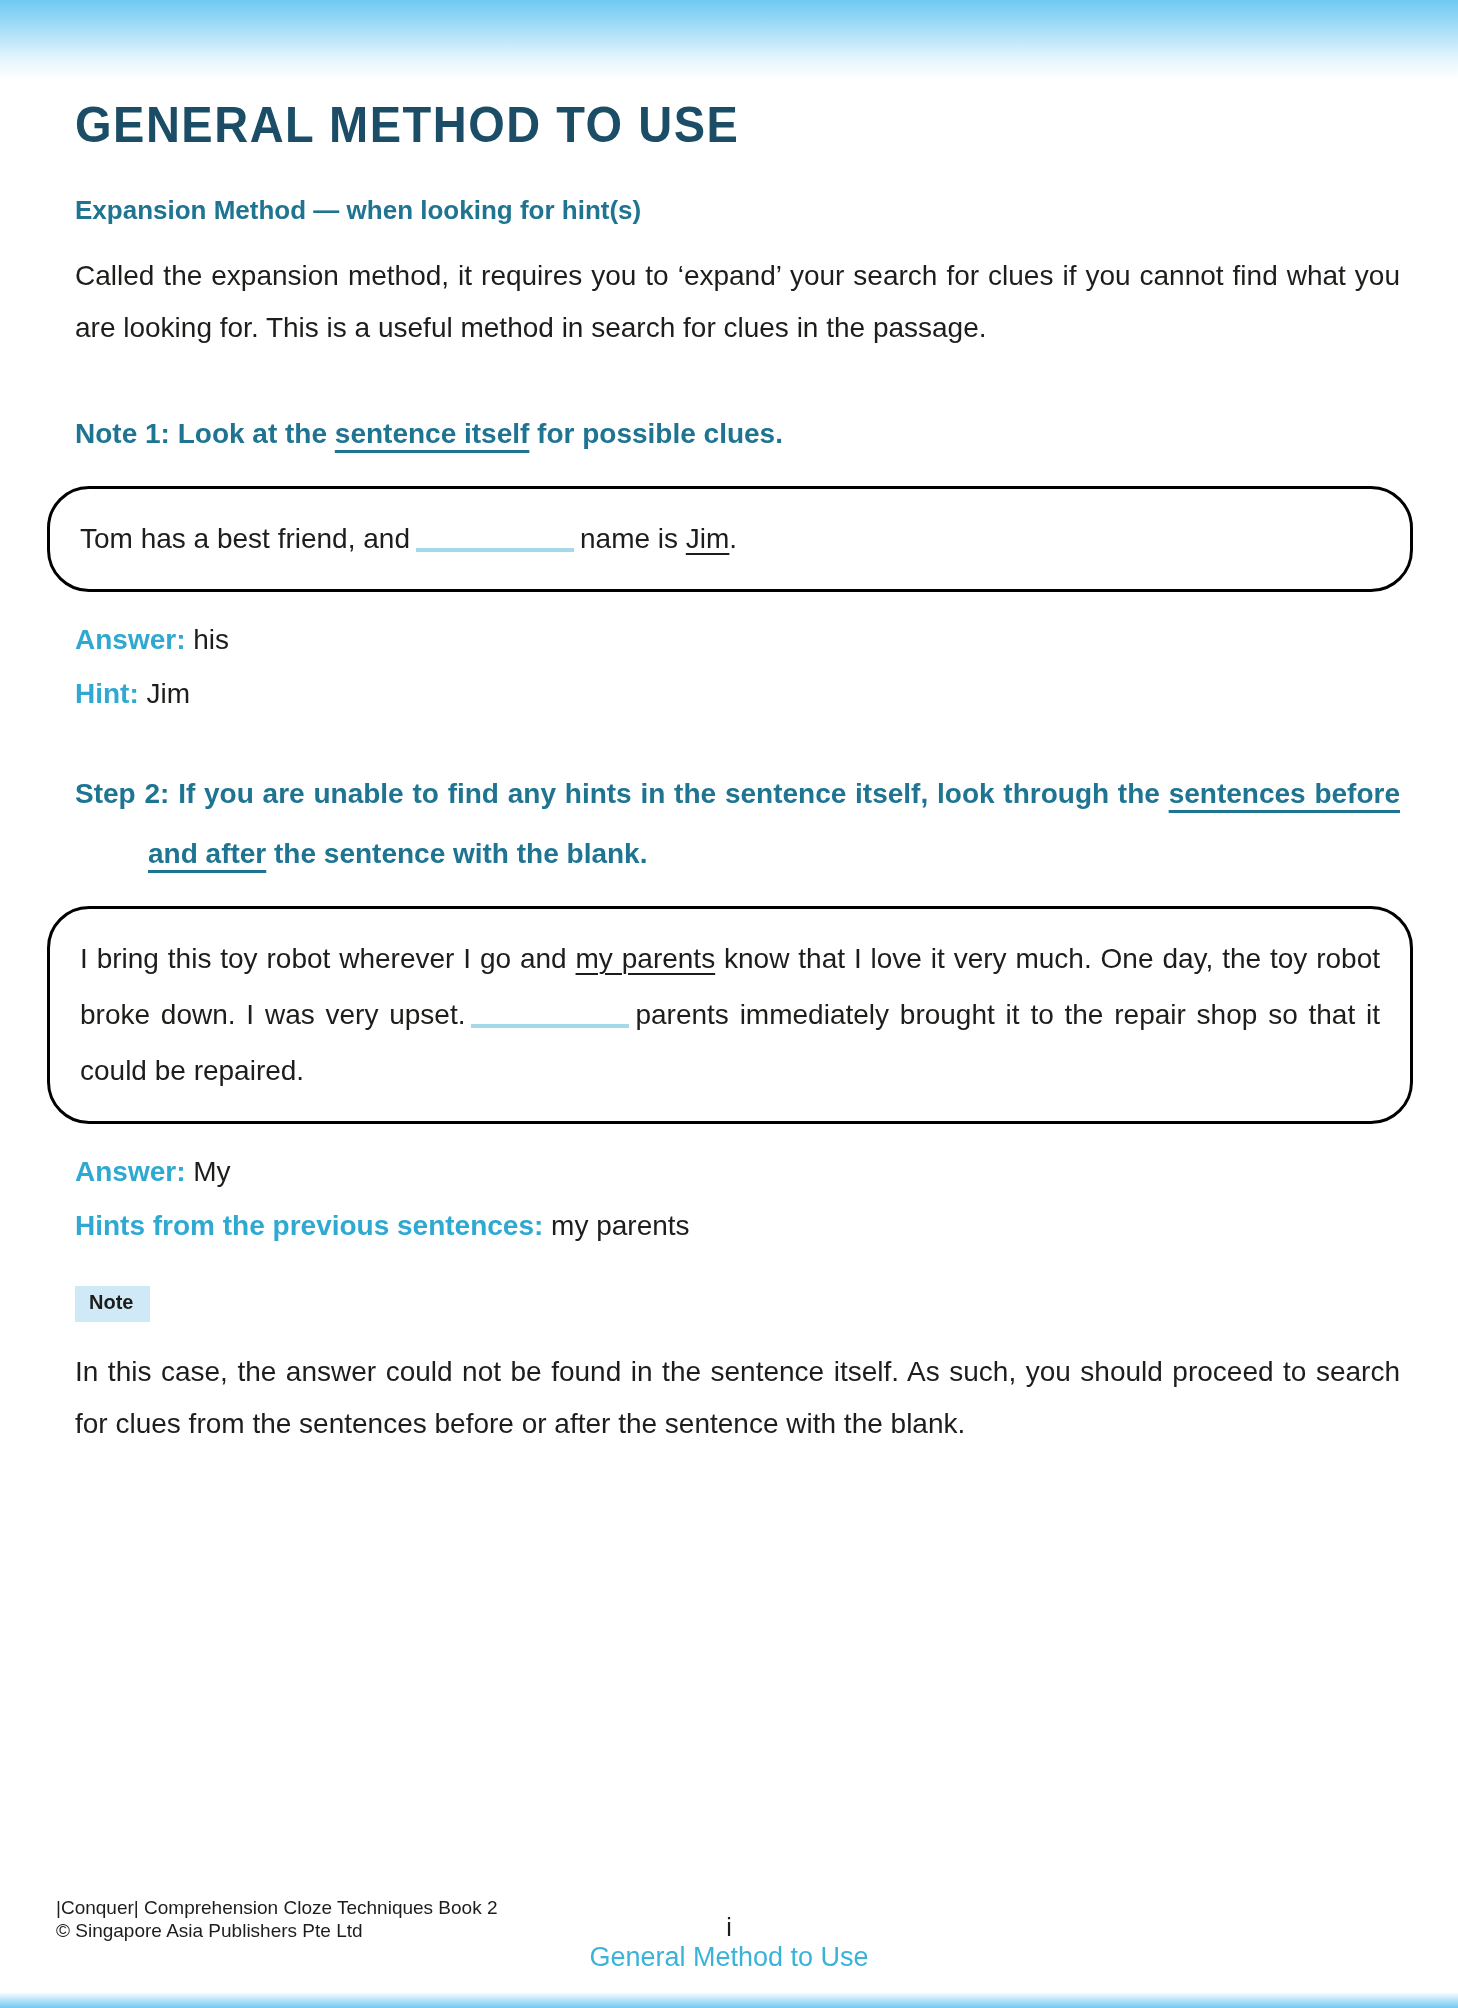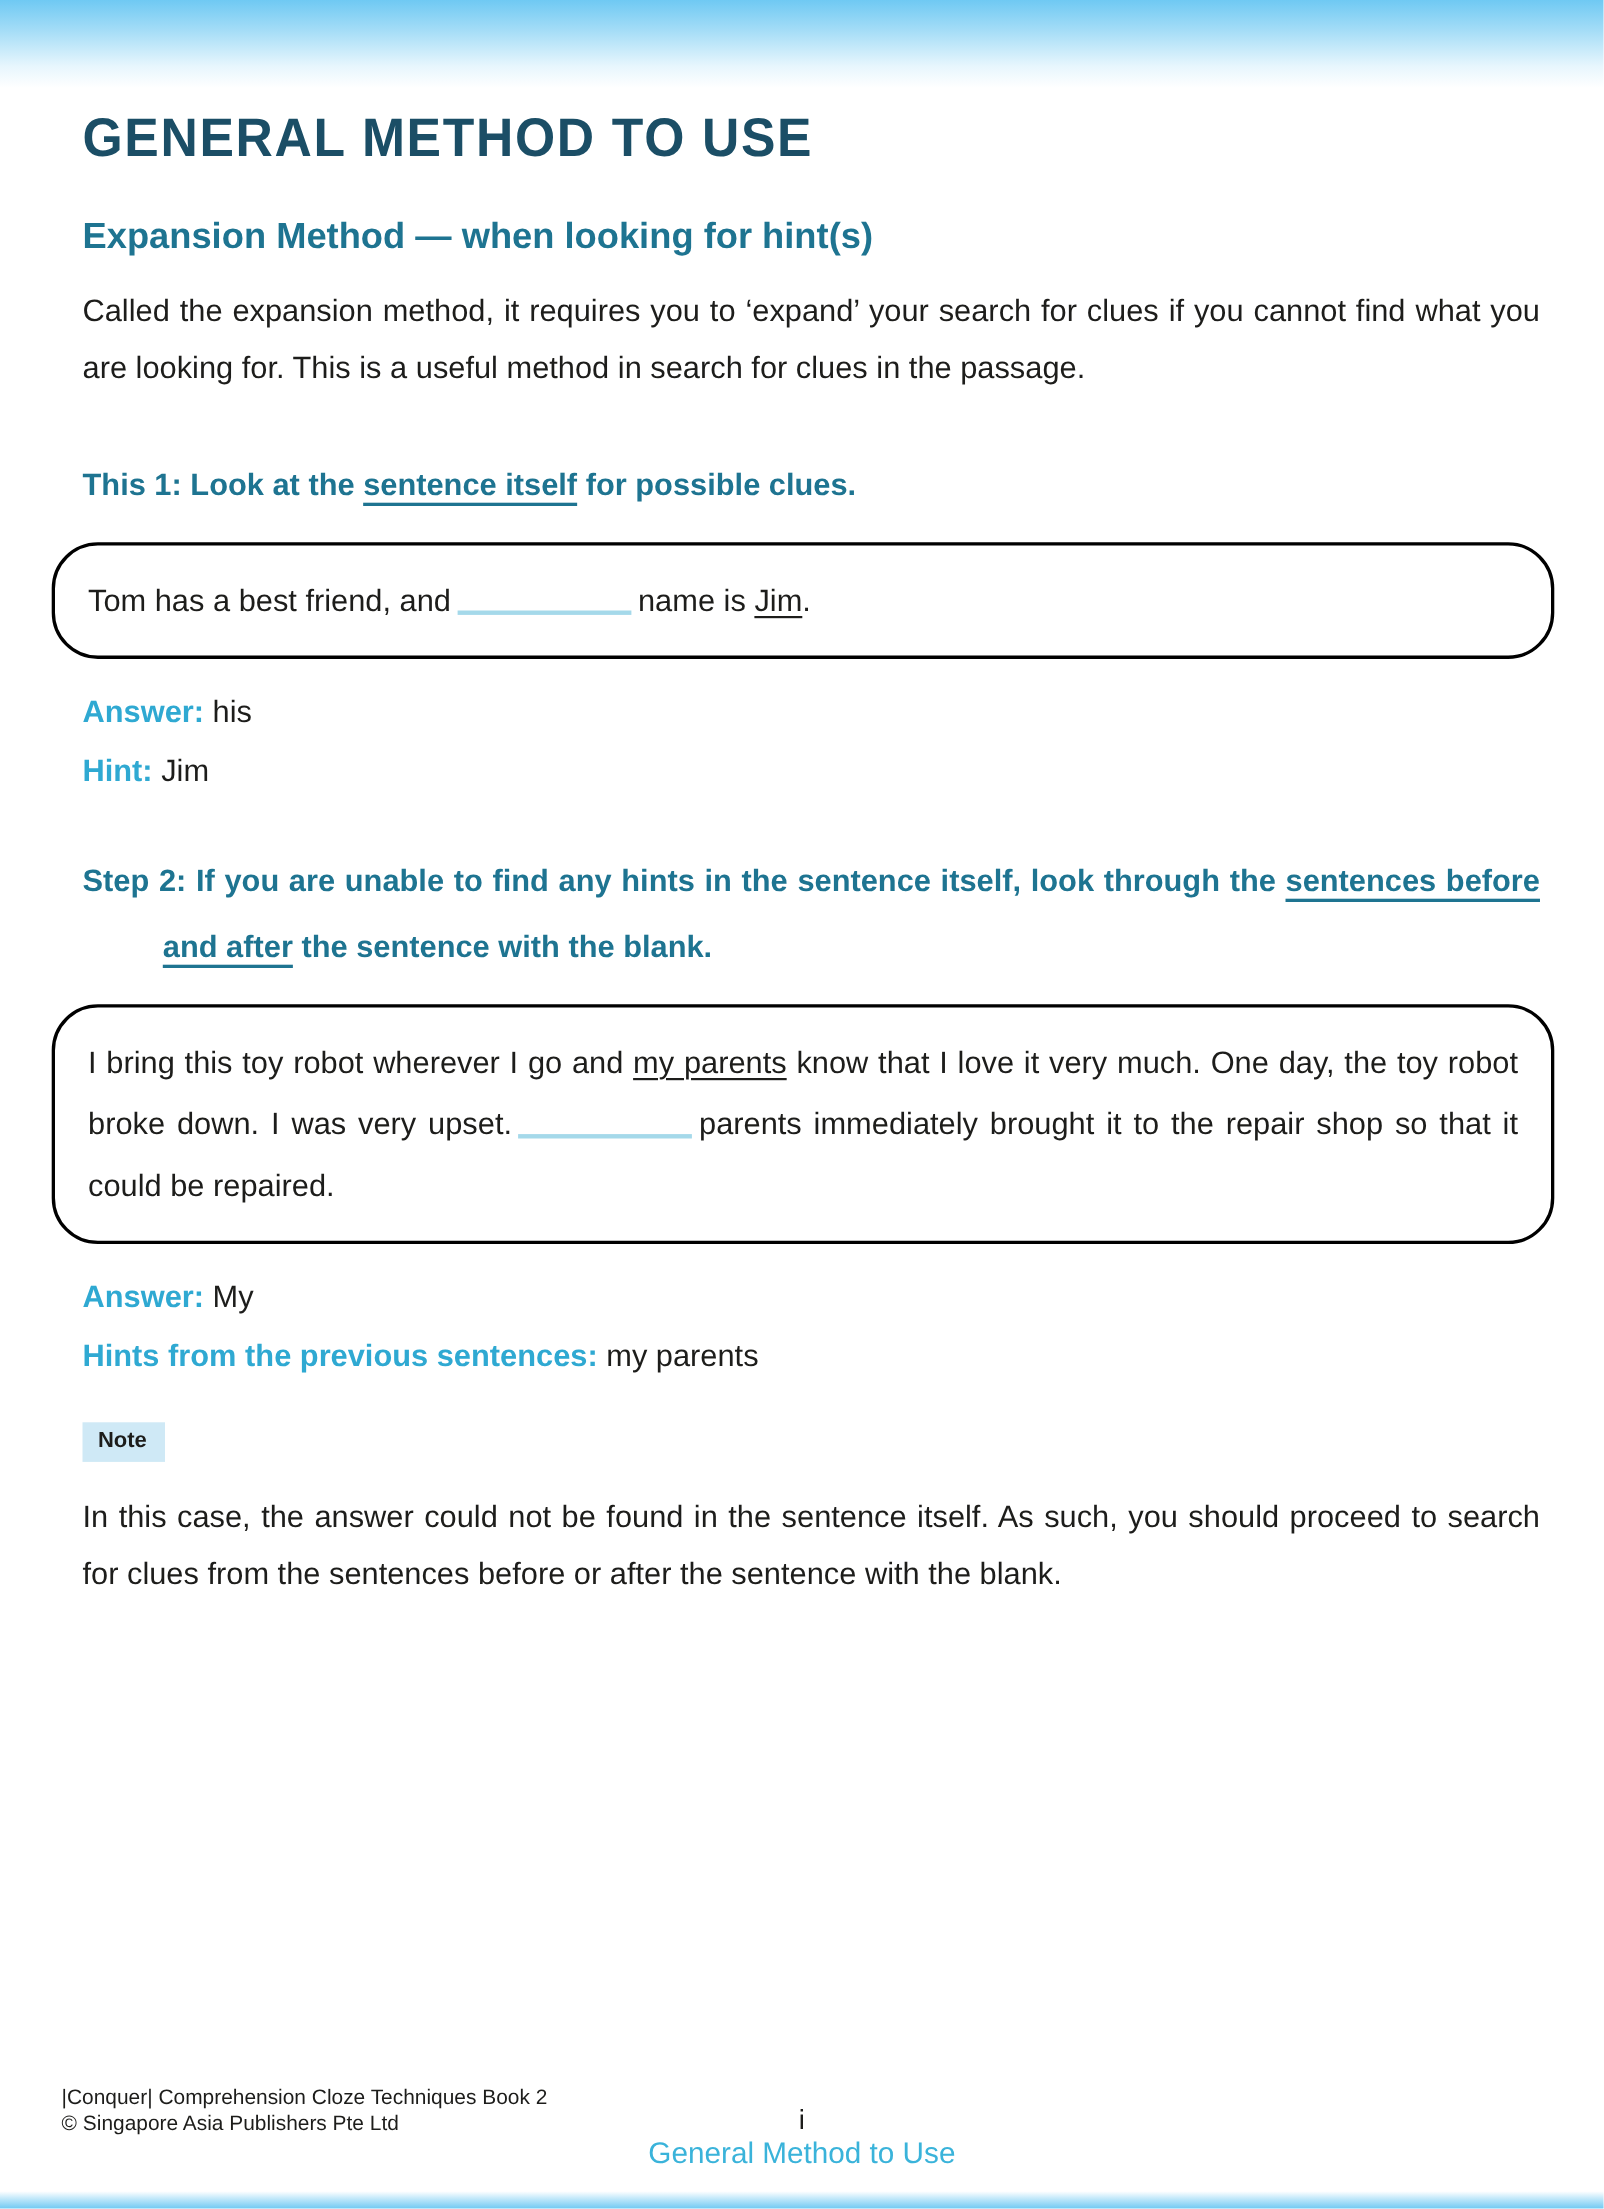--- a/index.html
+++ b/index.html
@@ -34,21 +34,21 @@
     margin-top: 16px;
     font-size: 47px;
     font-weight: bold;
     letter-spacing: 1.5px;
     color: #1b4e66;
     transform: scaleY(1.05);
     transform-origin: left top;
   }
   h2.section-heading {
     margin-top: 44px;
-    font-size: 33px;
+    font-size: 26px;
     font-weight: bold;
     color: #1e7491;
   }
   p.body-text {
     margin-top: 24px;
     font-size: 28px;
     line-height: 52px;
     text-align: justify;
     color: #1d1d1b;
   }
@@ -145,21 +145,21 @@
   <div class="top-bar"></div>
 
   <div class="content">
 
     <h1 class="page-title">GENERAL METHOD TO USE</h1>
 
     <h2 class="section-heading">Expansion Method — when looking for hint(s)</h2>
 
     <p class="body-text">Called the expansion method, it requires you to ‘expand’ your search for clues if you cannot find what you are looking for. This is a useful method in search for clues in the passage.</p>
 
-    <h3 class="step-heading single"><span>This 1:</span><span> Look at the </span><span class="u-teal">sentence itself</span><span> for possible clues.</span></h3>
+    <h3 class="step-heading single"><span>Note 1:</span><span> Look at the </span><span class="u-teal">sentence itself</span><span> for possible clues.</span></h3>
 
     <div class="example-box"><span>Tom has a best friend, and</span><span class="blank"></span><span>name is </span><span class="u-black">Jim</span><span>.</span></div>
 
     <div class="answer-row"><span class="label-cyan">Answer:</span><span class="value-black"> his</span></div>
 
     <div class="answer-row"><span class="label-cyan">Hint:</span><span class="value-black"> Jim</span></div>
 
     <h3 class="step-heading"><span>Step 2:</span><span> If you are unable to find any hints in the sentence itself, look through the </span><span class="u-teal">sentences before and after</span><span> the sentence with the blank.</span></h3>
 
     <div class="example-box justified"><span>I bring this toy robot wherever I go and </span><span class="u-black">my parents</span><span> know that I love it very much. One day, the toy robot broke down. I was very upset.</span><span class="blank"></span><span>parents immediately brought it to the repair shop so that it could be repaired.</span></div>

